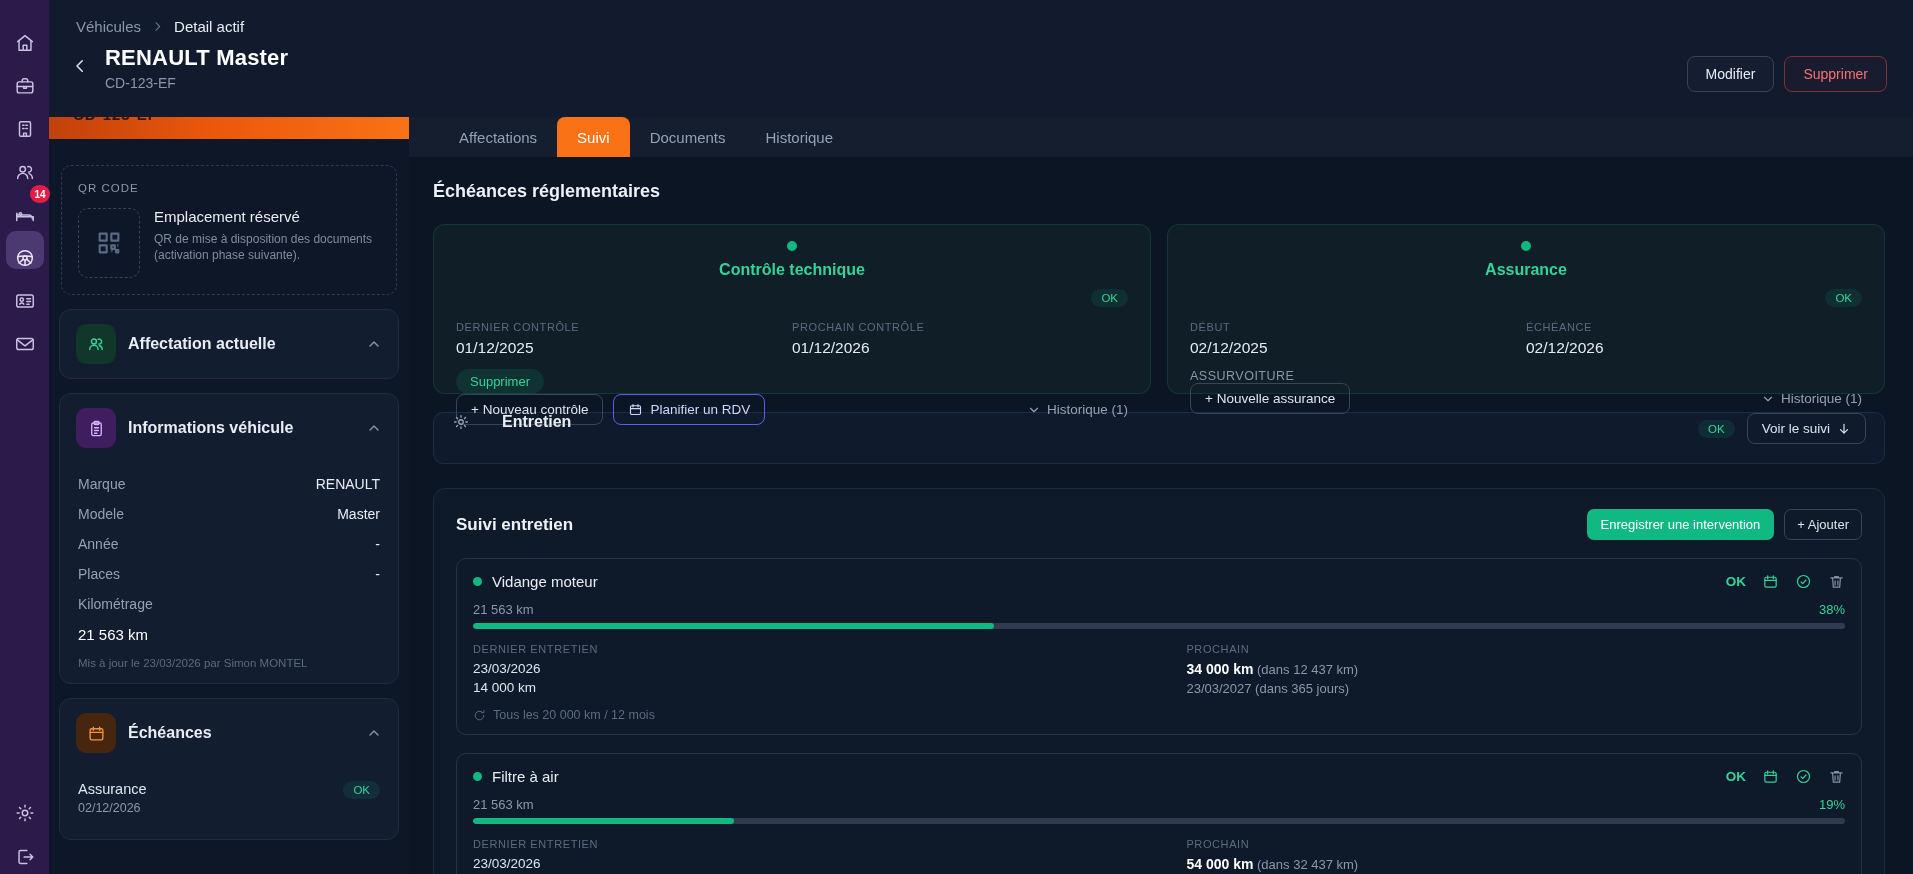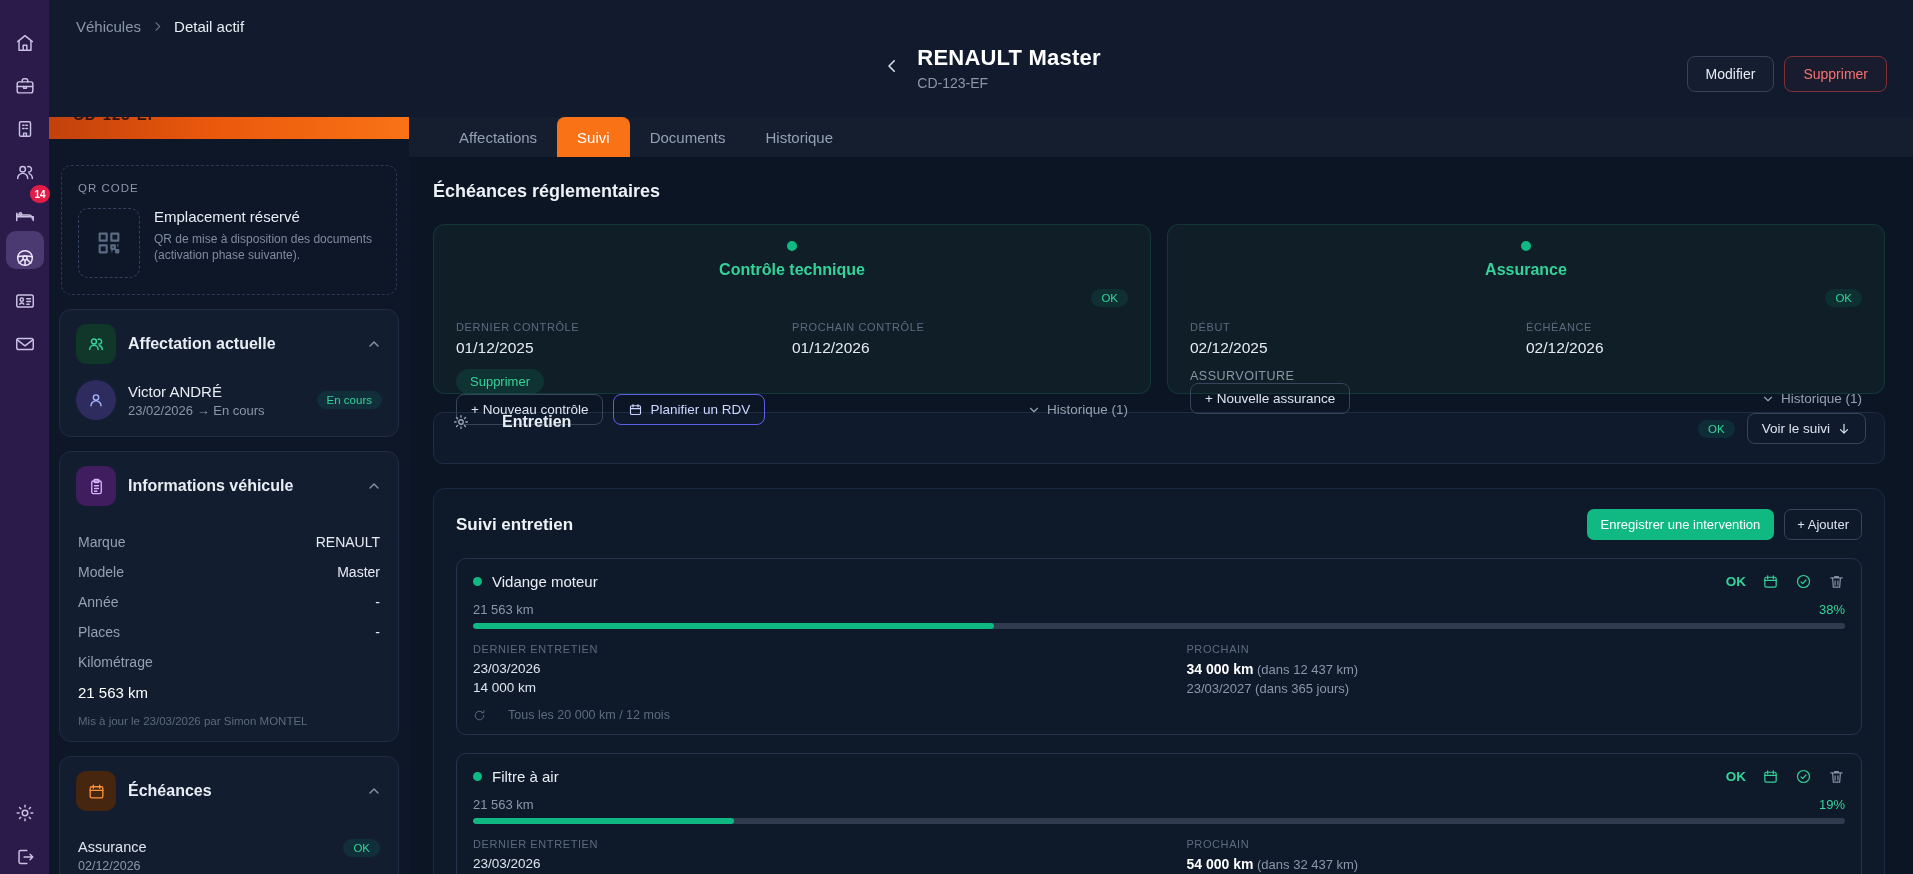--- a/index.html
+++ b/index.html
@@ -20,21 +20,21 @@
   .s-item{width:38px;height:38px;border-radius:10px;display:flex;align-items:flex-end;justify-content:center;color:var(--sidebar-ic);position:relative;cursor:pointer;}
   .s-item.active{background:var(--sidebar-active);color:#ece8fa;}
   .s-badge{position:absolute;top:-3px;right:-6px;min-width:18px;height:18px;border-radius:9px;background:var(--red-badge);color:#fff;font-size:10px;font-weight:bold;display:flex;align-items:center;justify-content:center;padding:0 4px;}
   .s-bottom{margin-top:auto;display:flex;flex-direction:column;gap:6px;align-items:center;}
 
   
   .col{flex:1;display:flex;flex-direction:column;min-width:0;}
   .topbar{height:117px;background:var(--topbar);position:relative;flex:none;}
   .crumbs{display:flex;align-items:center;gap:10px;padding:18px 0 0 27px;font-size:15px;color:var(--muted);}
   .crumbs .cur{color:var(--text);}
-  .titlerow{display:flex;align-items:flex-start;margin:10px 0 0 16px;justify-content:center;}
+  .titlerow{display:flex;align-items:flex-start;margin:10px 0 0 16px;}
   .backbtn{width:30px;height:30px;display:flex;align-items:center;justify-content:center;color:#dfe6ef;margin-top:6px;cursor:pointer;}
   .titles{margin-left:10px;}
   .h1{font-size:22px;font-weight:bold;color:#fff;letter-spacing:.2px;}
   .sub{font-size:14px;color:var(--muted);margin-top:4px;}
   .actions{position:absolute;right:26px;top:56px;display:flex;gap:10px;}
   .btn{height:36px;padding:0 18px;border-radius:8px;font-size:14px;display:flex;align-items:center;cursor:pointer;background:#141e30;border:1px solid #36425a;color:var(--text);}
   .btn.danger{border-color:#813035;color:var(--danger);background:rgba(239,68,68,.04);}
 
   .workspace{display:flex;flex:1;overflow:hidden;}
 
@@ -118,21 +118,21 @@
   .pct{font-size:13px;color:var(--green-t);}
   .track{margin-top:6px;height:6px;border-radius:3px;background:var(--track);overflow:hidden;}
   .fill{height:100%;border-radius:3px;background:var(--green);}
   .mcols{display:flex;margin-top:14px;}
   .mcol1{width:52%;}
   .mval{font-size:13.5px;color:#dde4ee;margin-top:6px;}
   .mval2{font-size:13.5px;color:#dde4ee;margin-top:4px;}
   .nline{margin-top:6px;font-size:13px;color:var(--muted);}
   .nline b{font-size:14px;color:#fff;}
   .nline2{margin-top:4px;font-size:13px;color:var(--muted);}
-  .recur{margin-top:12px;display:flex;align-items:center;gap:22px;font-size:12.5px;color:var(--label);}
+  .recur{margin-top:12px;display:flex;align-items:center;gap:7px;font-size:12.5px;color:var(--label);}
 </style>
 </head>
 <body>
 
 <div class="app">
 
   <nav class="sidebar">
     <div class="s-item">
       <span>
           <svg width="22" height="22" viewBox="0 0 24 24" fill="none" stroke="currentColor" stroke-width="1.6" stroke-linecap="round" stroke-linejoin="round">
@@ -297,33 +297,20 @@
                   <path d="M16 13.8a5 5 0 0 1 3.5 4.7"></path>
                 </svg>
               </span>
             <span class="lcard-title">Affectation actuelle</span>
             <span class="chev">
                 <svg width="16" height="16" viewBox="0 0 24 24" fill="none" stroke="currentColor" stroke-width="2" stroke-linecap="round" stroke-linejoin="round">
                   <path d="m6 15 6-6 6 6"></path>
                 </svg>
               </span>
           </div>
-          <div class="assign-row">
-            <span class="avatar">
-                <svg width="20" height="20" viewBox="0 0 24 24" fill="none" stroke="currentColor" stroke-width="1.7" stroke-linecap="round" stroke-linejoin="round">
-                  <circle cx="12" cy="9" r="3.2"></circle>
-                  <path d="M6 19a6 6 0 0 1 12 0"></path>
-                </svg>
-              </span>
-            <div class="assign-texts">
-              <div class="a-name">Victor ANDRÉ</div>
-              <div class="a-period">23/02/2026 → En cours</div>
-            </div>
-            <span class="pill right">En cours</span>
-          </div>
         </section>
 
         <section class="lcard">
           <div class="lcard-h">
             <span class="icbox purple">
                 <svg width="19" height="19" viewBox="0 0 24 24" fill="none" stroke="currentColor" stroke-width="1.7" stroke-linecap="round" stroke-linejoin="round">
                   <rect x="6" y="5" width="12" height="16" rx="2"></rect>
                   <rect x="9" y="3" width="6" height="4" rx="1"></rect>
                   <path d="M9.5 11h5M9.5 14.5h5M9.5 18h3"></path>
                 </svg>

